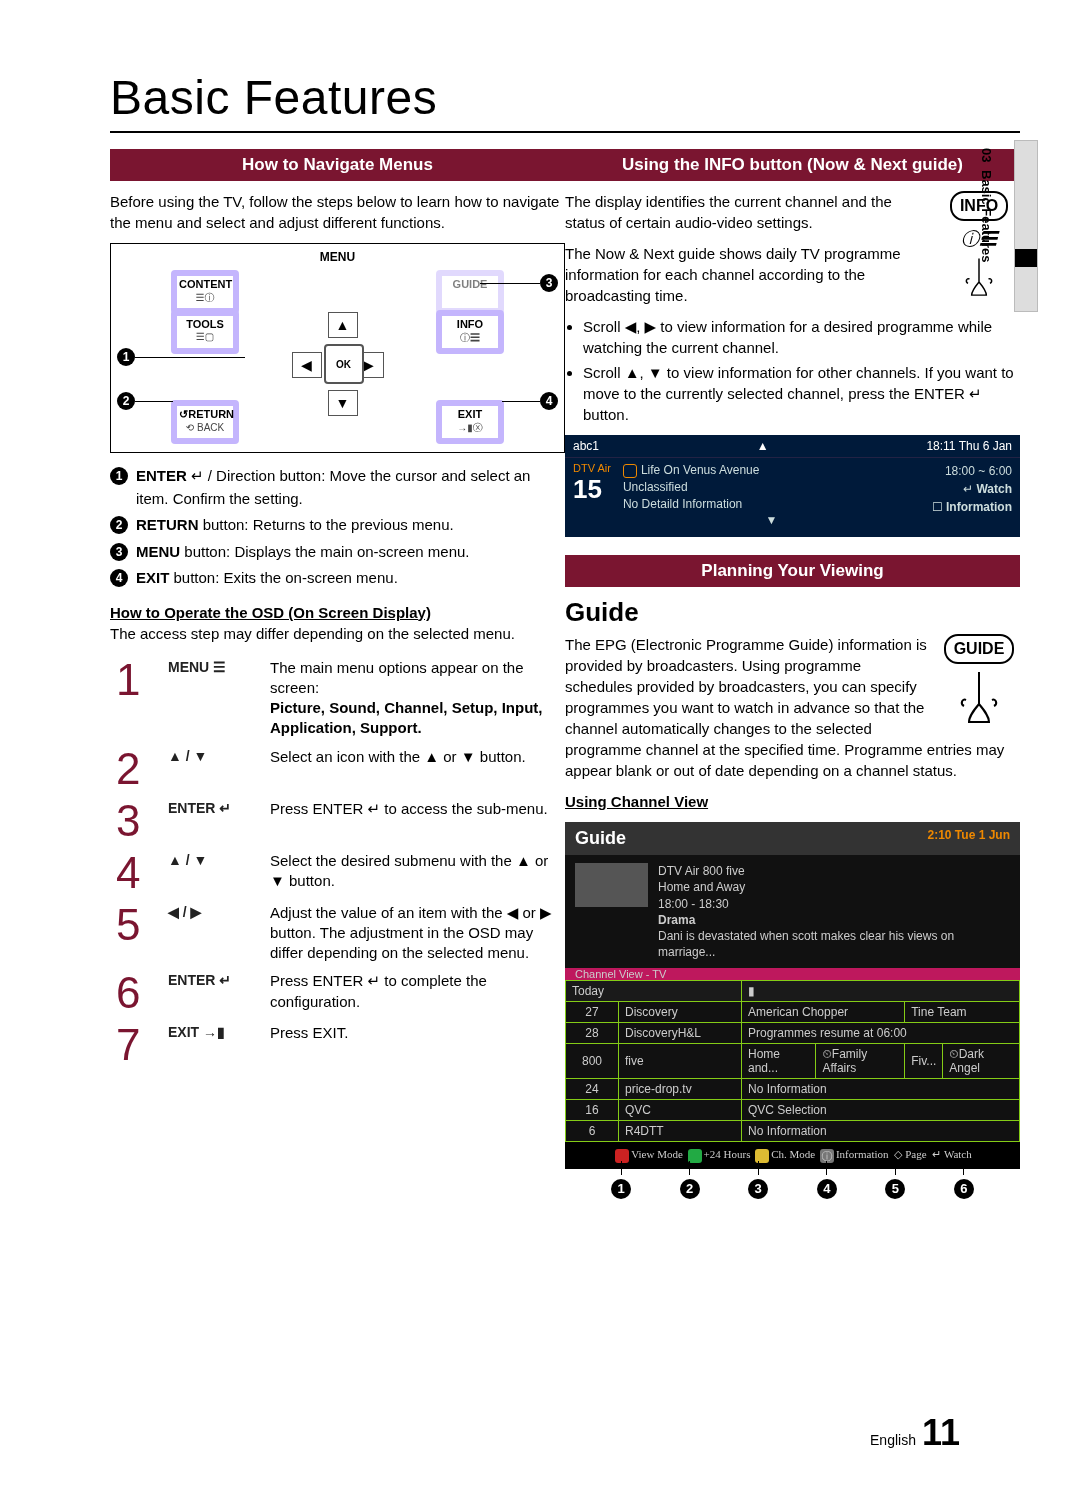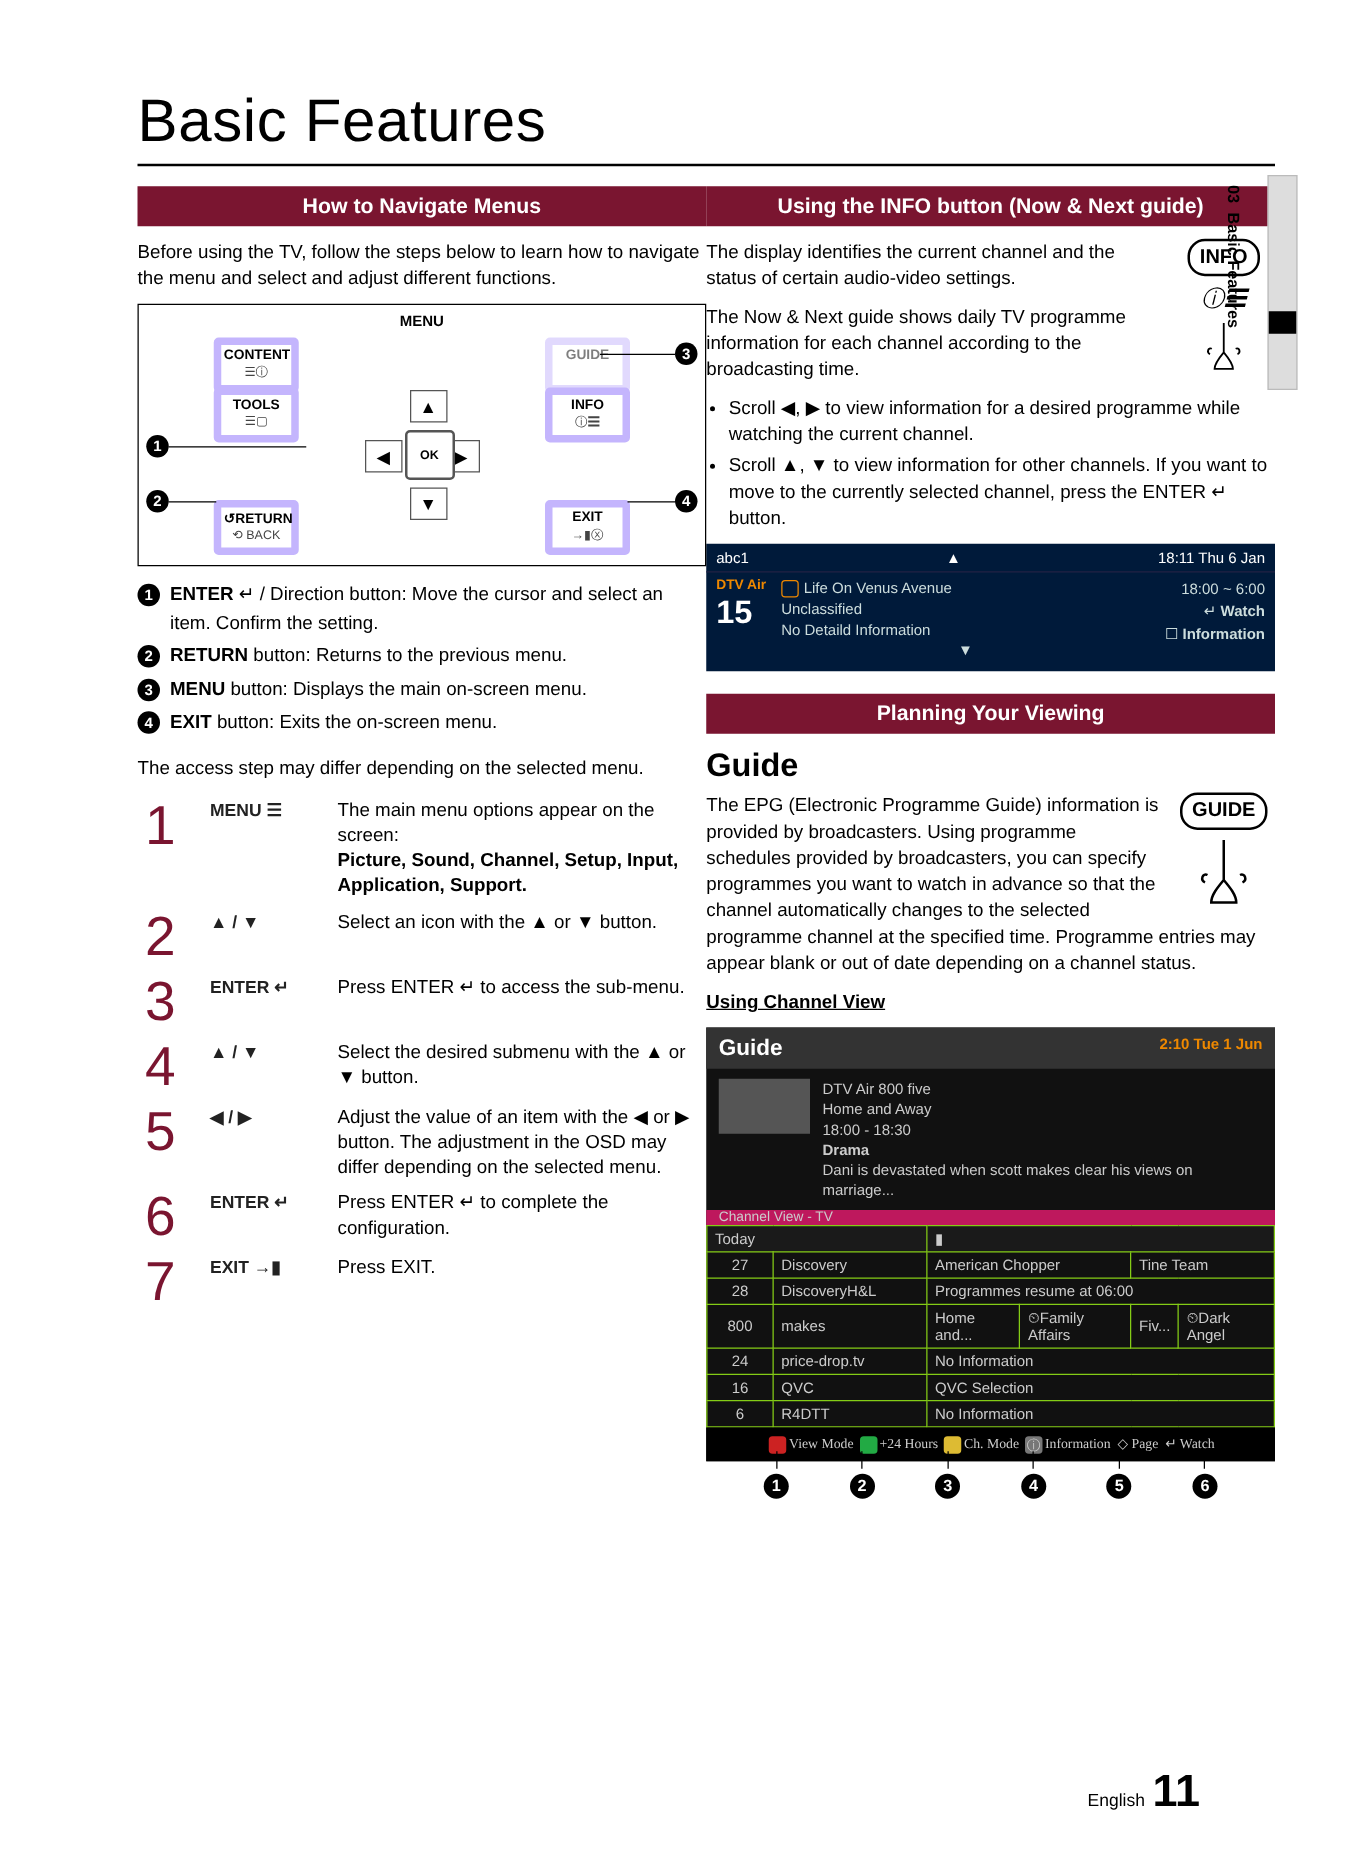--- a/index.html
+++ b/index.html
@@ -199,20 +199,21 @@
         <li>
             <span class="circ">3</span>
             <span><b>MENU</b><span> button: Displays the main on-screen menu.</span></span>
           </li>
         <li>
             <span class="circ">4</span>
             <span><b>EXIT</b><span> button: Exits the on-screen menu.</span></span>
           </li>
       </ul>
 
+      <div class="osd-title">How to Operate the OSD (On Screen Display)</div>
       <p class="para">The access step may differ depending on the selected menu.</p>
 
       <table class="steps">
         <tbody>
             <tr>
               <td class="bignum">1</td>
               <td class="kcell">MENU ☰</td>
           <td><span>The main menu options appear on the screen:</span><br><b>Picture, Sound, Channel, Setup, Input, Application, Support.</b></td>
             </tr>
         <tr>
@@ -268,21 +269,21 @@
       </ul>
 
       <div class="info-osd">
         <div class="row1">
           <span>abc1</span>
           <span style="flex:1;text-align:center;">▲</span>
           <span>18:11 Thu 6 Jan</span>
         </div>
         <div class="row2">
           <div>
-            <div style="color:#e80;font-size:11px;font-weight:bold;">DTV Air</div>
+            <div style="color:#e80;font-size:11px;">DTV Air</div>
             <div class="chnum">15</div>
           </div>
           <div class="mid">
             <span class="oricon"></span><span>Life On Venus Avenue</span><br>
             <span>Unclassified</span><br>
             <span>No Detaild Information</span>
             <div style="text-align:center;">▼</div>
           </div>
           <div class="rr">
             <span>18:00 ~ 6:00</span><br>
@@ -334,21 +335,21 @@
                 <td colspan="2">American Chopper</td>
                 <td colspan="2">Tine Team</td>
               </tr>
           <tr>
                 <td class="chnum">28</td>
                 <td class="chname">DiscoveryH&amp;L</td>
                 <td colspan="4">Programmes resume at 06:00</td>
               </tr>
           <tr>
                 <td class="chnum">800</td>
-                <td class="chname">makes</td>
+                <td class="chname">five</td>
                 <td>Home and...</td>
                 <td>⏲Family Affairs</td>
                 <td>Fiv...</td>
                 <td>⏲Dark Angel</td>
               </tr>
           <tr>
                 <td class="chnum">24</td>
                 <td class="chname">price-drop.tv</td>
                 <td colspan="4">No Information</td>
               </tr>

